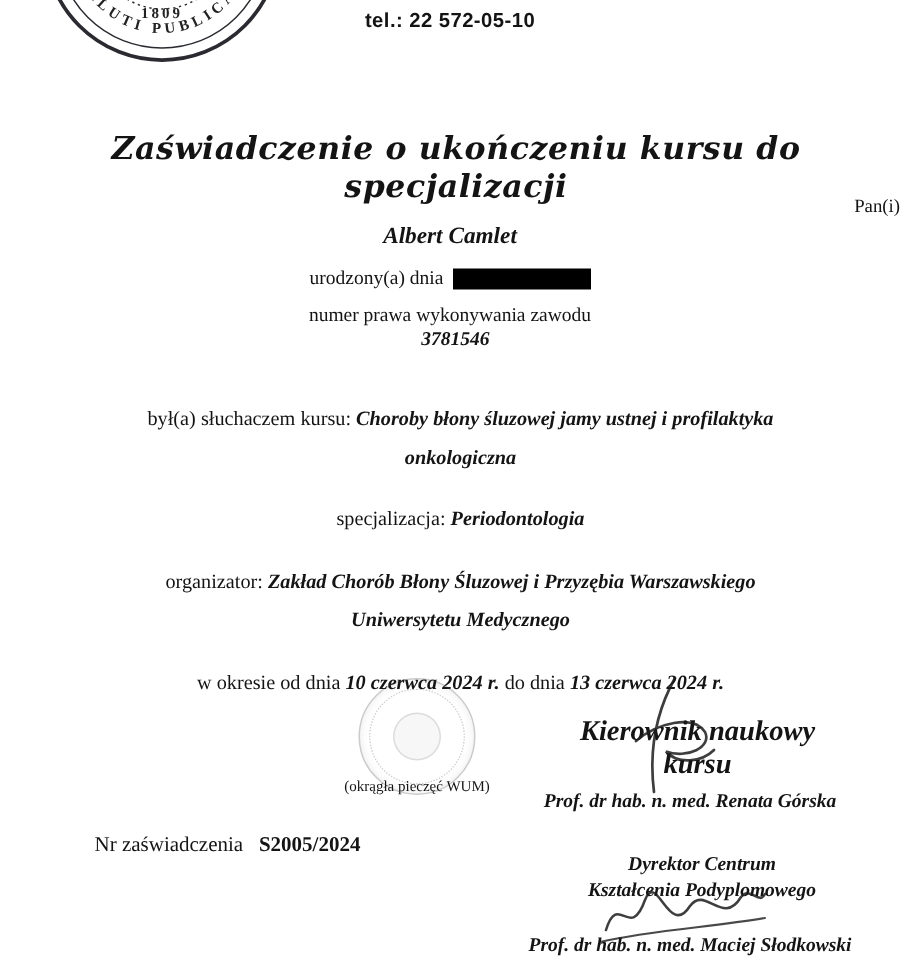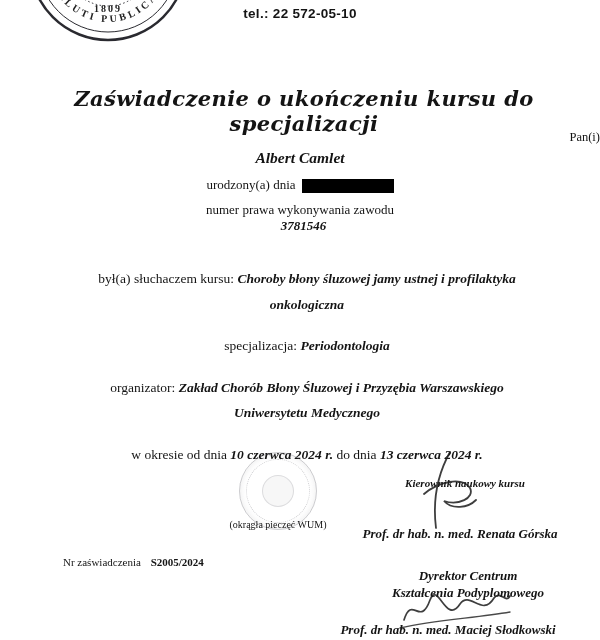--- a/index.html
+++ b/index.html
@@ -74,42 +74,42 @@
     border-radius:50%;
     border:1px solid rgba(70,70,80,.15);
     background:rgba(90,90,100,.05);
   }
   .stamp-caption{
     position:absolute;left:218px;top:519px;width:120px;
     text-align:center;font-size:10px;
   }
   .supervisor-title{
     position:absolute;left:375px;top:477px;width:180px;
-    text-align:center;font-size:11px;
+    text-align:center;font-size:19px;
     font-weight:bold;font-style:italic;
   }
   .sig{position:absolute;}
   .sig1{left:412px;top:448px;}
   .sig2{left:398px;top:584px;}
   .supervisor-name{
     position:absolute;left:355px;top:526px;width:210px;
     text-align:center;font-size:13px;
     font-weight:bold;font-style:italic;
   }
   .cert-no{
-    position:absolute;left:63px;top:556px;font-size:11px;
+    position:absolute;left:63px;top:556px;font-size:14px;
   }
   .cert-no .val{font-weight:bold;}
   .director-title{
     position:absolute;left:378px;top:567px;width:180px;
     text-align:center;font-size:13px;line-height:17px;
     font-weight:bold;font-style:italic;
   }
   .director-name{
-    position:absolute;left:328px;top:622px;width:240px;
+    position:absolute;left:340px;top:622px;width:240px;
     text-align:center;font-size:13px;
     font-weight:bold;font-style:italic;
   }
   svg text{font-family:"Liberation Serif", serif;}
 </style>
 </head>
 <body>
 
 <div class="page">
 

